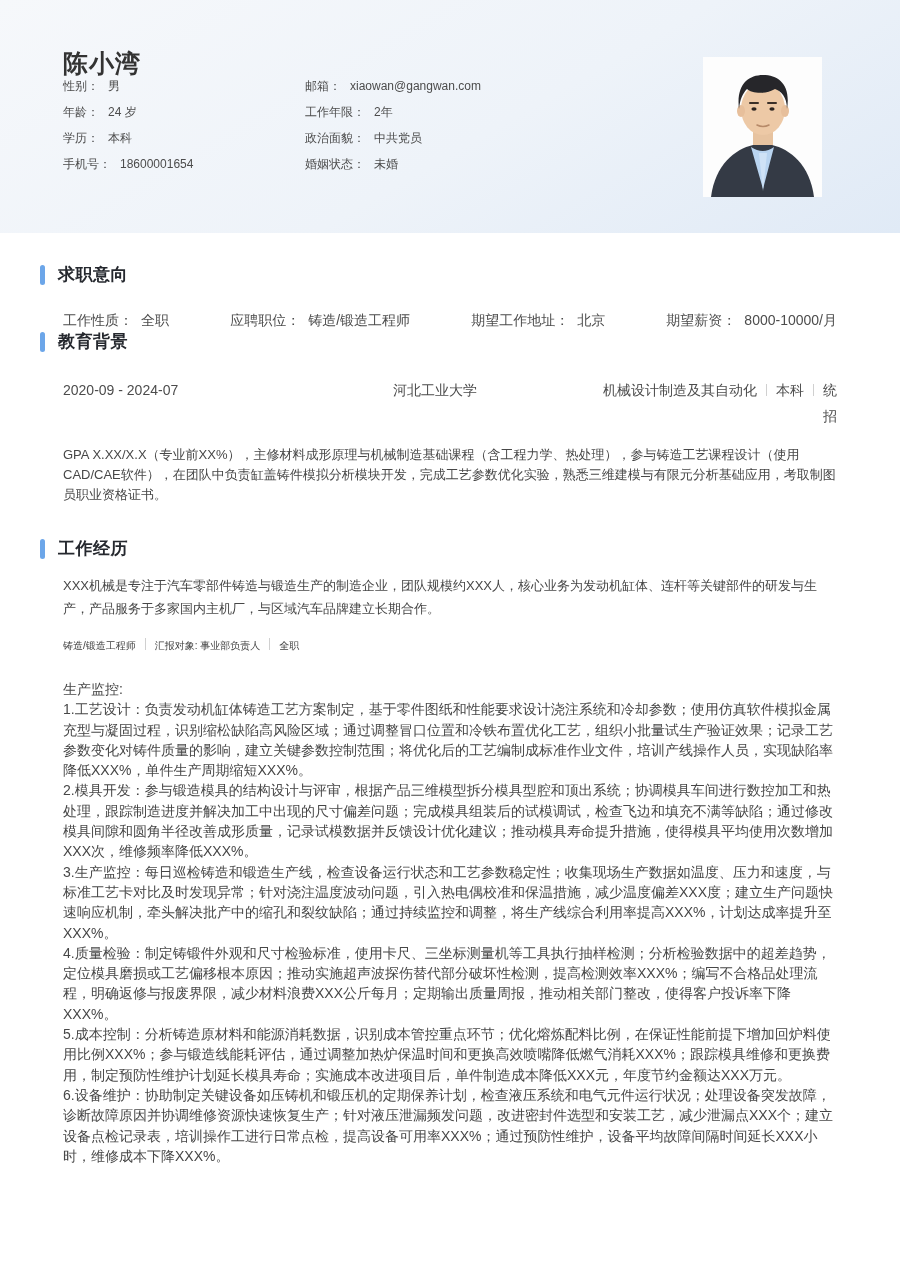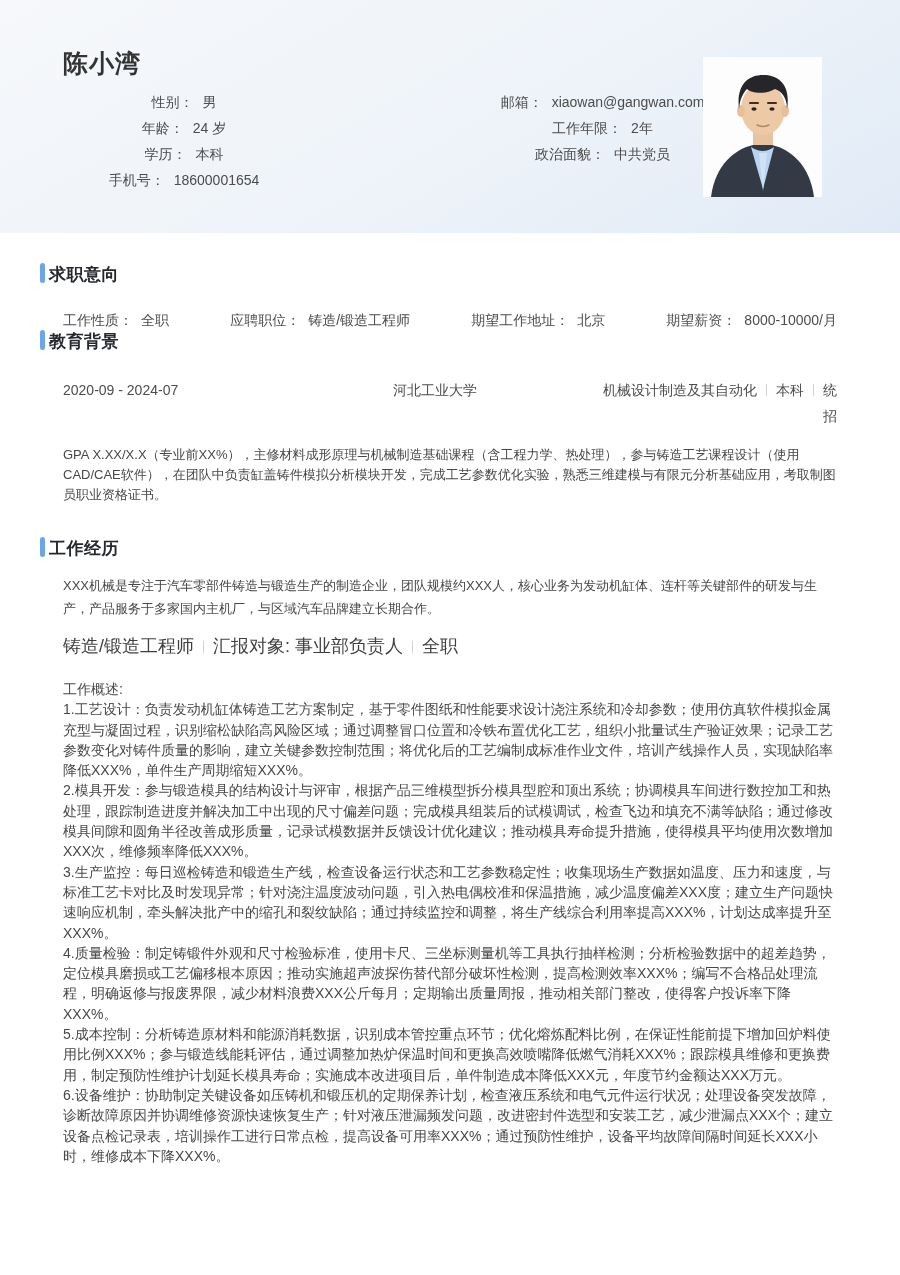--- a/index.html
+++ b/index.html
@@ -12,33 +12,33 @@
   :root { --accent:#6ca6e9; }
 
   
   .header {
     position:relative; height:233px;
     background:linear-gradient(150deg,#f6f8fb 0%,#eef3f9 55%,#e0eaf6 100%);
     padding:48px 0 14px 63px;
   }
   .name { font-size:25px; line-height:30px; font-weight:700; color:#333; letter-spacing:1px; }
   .info-grid {
-    margin-top:16px; display:grid; grid-template-columns:242px auto;
-    row-gap:9px; font-size:14px; line-height:17px; color:#4c4c4c;text-align:center;
+    display:grid; grid-template-columns:242px auto;
+    row-gap:9px; font-size:12px; line-height:17px; color:#4c4c4c;
   }
   .info-item .val { margin-left:9px; }
   .photo {
     position:absolute; left:703px; top:57px; width:119px; height:140px;
     background:#fdfdfd; overflow:hidden;
   }
   .photo svg { display:block; width:100%; height:100%; }
 
   
   main { padding:0 63px 0 40px; }
-  .sec-title { display:flex; align-items:flex-start; gap:4px; }
+  .sec-title { display:flex; align-items:center; gap:13px; }
   .sec-bar { width:5px; height:20px; border-radius:3px; background:var(--accent); flex:0 0 auto; }
   .sec-title h2 { font-size:17px; color:#25282e; font-weight:700; letter-spacing:.5px; }
   .sec-body { margin-left:23px; }
 
   #section-intention { margin-top:30px; }
   #section-education { }
   #section-work { margin-top:32px; }
 
   .fields-row { display:flex; justify-content:space-between; margin-top:26px; font-size:14px; color:#4c4c4c;gap:39px; }
   .fields-row.single { justify-content:flex-start; margin-top:15px; }
@@ -46,41 +46,42 @@
 
   .meta-row { display:flex; align-items:flex-start; margin-top:24px; font-size:14px; color:#4c4c4c; line-height:26px; }
   .meta-left { width:210px; }
   .meta-center { flex:1; text-align:center; }
   .meta-right { width:240px; text-align:right; }
   .meta-right-narrow { width:210px; text-align:right; }
   .vdiv { display:inline-block; width:1px; height:12px; background:#d0d0d0; margin:0 9px; vertical-align:-1px; }
 
   .para { margin-top:16px; font-size:13px; line-height:20px; color:#474747; }
   .intro { margin-top:14px; line-height:23px; }
-  .role-row { margin-top:15px; font-size:18px; color:#3f3f3f; line-height:22px; }
+  .role-row { margin-top:15px; font-size:10px; color:#3f3f3f; line-height:22px; }
 
   .duty-block { margin-top:22px; font-size:14px; line-height:20.3px; color:#474747; }
   .duty-block p { margin:0; }
 </style>
 </head>
 <body>
 
 <div class="page">
 
   <header class="header">
     <h1 class="name">陈小湾</h1>
 
     <div class="info-grid">
       <div class="info-item"><span class="lbl">性别：</span><span class="val">男</span></div>
       <div class="info-item"><span class="lbl">邮箱：</span><span class="val">xiaowan@gangwan.com</span></div>
       <div class="info-item"><span class="lbl">年龄：</span><span class="val">24 岁</span></div>
       <div class="info-item"><span class="lbl">工作年限：</span><span class="val">2年</span></div>
       <div class="info-item"><span class="lbl">学历：</span><span class="val">本科</span></div>
       <div class="info-item"><span class="lbl">政治面貌：</span><span class="val">中共党员</span></div>
       <div class="info-item"><span class="lbl">手机号：</span><span class="val">18600001654</span></div>
+      <div class="info-item"><span class="lbl">婚姻状态：</span><span class="val">未婚</span></div>
     </div>
 
     <div class="photo">
       <svg viewBox="0 0 119 140" xmlns="http://www.w3.org/2000/svg">
         <rect x="0" y="0" width="119" height="140" fill="#fdfdfd"></rect>
 
         <rect x="50" y="70" width="20" height="24" fill="#e7c3a0"></rect>
 
         <path d="M8 140 C12 108 32 92 50 88 L69 88 C87 92 107 108 111 140 Z" fill="#343a45"></path>
 
@@ -139,21 +140,21 @@
       <div class="sec-title">
         <span class="sec-bar"></span>
         <h2>工作经历</h2>
       </div>
       <div class="sec-body">
         <p class="para intro">XXX机械是专注于汽车零部件铸造与锻造生产的制造企业，团队规模约XXX人，核心业务为发动机缸体、连杆等关键部件的研发与生产，产品服务于多家国内主机厂，与区域汽车品牌建立长期合作。</p>
         <div class="role-row">
           <span>铸造/锻造工程师</span><span class="vdiv"></span><span>汇报对象: 事业部负责人</span><span class="vdiv"></span><span>全职</span>
         </div>
         <div class="duty-block">
-          <p>工作概述:</p>
+          <p>生产监控:</p>
           <p>1.工艺设计：负责发动机缸体铸造工艺方案制定，基于零件图纸和性能要求设计浇注系统和冷却参数；使用仿真软件模拟金属充型与凝固过程，识别缩松缺陷高风险区域；通过调整冒口位置和冷铁布置优化工艺，组织小批量试生产验证效果；记录工艺参数变化对铸件质量的影响，建立关键参数控制范围；将优化后的工艺编制成标准作业文件，培训产线操作人员，实现缺陷率降低XXX%，单件生产周期缩短XXX%。</p>
           <p>2.模具开发：参与锻造模具的结构设计与评审，根据产品三维模型拆分模具型腔和顶出系统；协调模具车间进行数控加工和热处理，跟踪制造进度并解决加工中出现的尺寸偏差问题；完成模具组装后的试模调试，检查飞边和填充不满等缺陷；通过修改模具间隙和圆角半径改善成形质量，记录试模数据并反馈设计优化建议；推动模具寿命提升措施，使得模具平均使用次数增加XXX次，维修频率降低XXX%。</p>
           <p>3.生产监控：每日巡检铸造和锻造生产线，检查设备运行状态和工艺参数稳定性；收集现场生产数据如温度、压力和速度，与标准工艺卡对比及时发现异常；针对浇注温度波动问题，引入热电偶校准和保温措施，减少温度偏差XXX度；建立生产问题快速响应机制，牵头解决批产中的缩孔和裂纹缺陷；通过持续监控和调整，将生产线综合利用率提高XXX%，计划达成率提升至XXX%。</p>
           <p>4.质量检验：制定铸锻件外观和尺寸检验标准，使用卡尺、三坐标测量机等工具执行抽样检测；分析检验数据中的超差趋势，定位模具磨损或工艺偏移根本原因；推动实施超声波探伤替代部分破坏性检测，提高检测效率XXX%；编写不合格品处理流程，明确返修与报废界限，减少材料浪费XXX公斤每月；定期输出质量周报，推动相关部门整改，使得客户投诉率下降XXX%。</p>
           <p>5.成本控制：分析铸造原材料和能源消耗数据，识别成本管控重点环节；优化熔炼配料比例，在保证性能前提下增加回炉料使用比例XXX%；参与锻造线能耗评估，通过调整加热炉保温时间和更换高效喷嘴降低燃气消耗XXX%；跟踪模具维修和更换费用，制定预防性维护计划延长模具寿命；实施成本改进项目后，单件制造成本降低XXX元，年度节约金额达XXX万元。</p>
           <p>6.设备维护：协助制定关键设备如压铸机和锻压机的定期保养计划，检查液压系统和电气元件运行状况；处理设备突发故障，诊断故障原因并协调维修资源快速恢复生产；针对液压泄漏频发问题，改进密封件选型和安装工艺，减少泄漏点XXX个；建立设备点检记录表，培训操作工进行日常点检，提高设备可用率XXX%；通过预防性维护，设备平均故障间隔时间延长XXX小时，维修成本下降XXX%。</p>
         </div>
 
       </div>
     </section>

